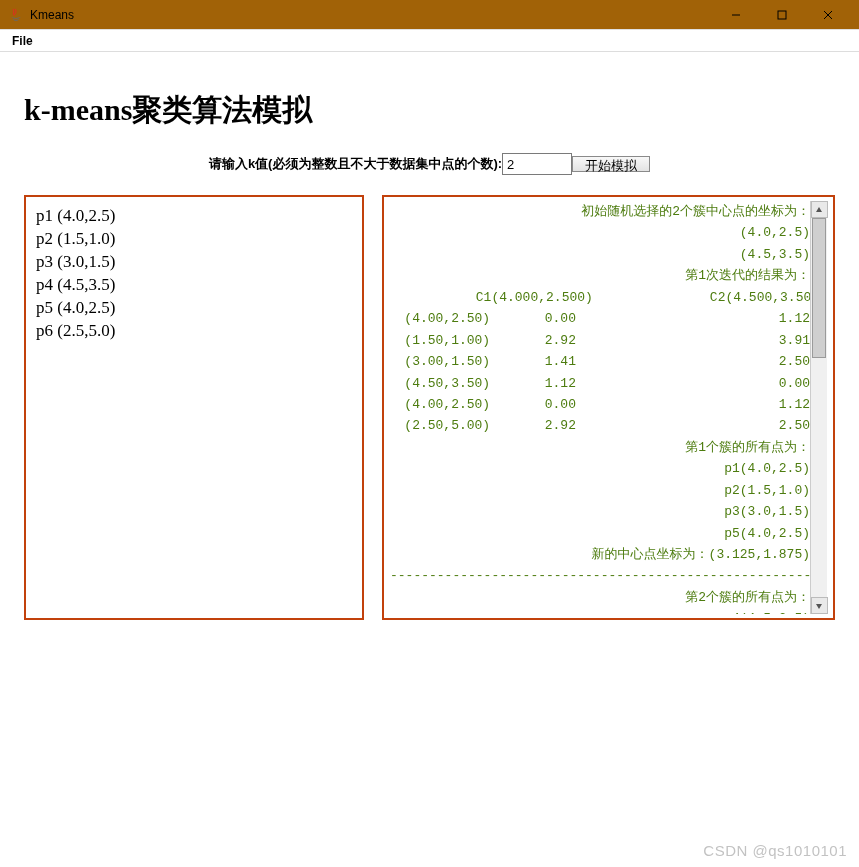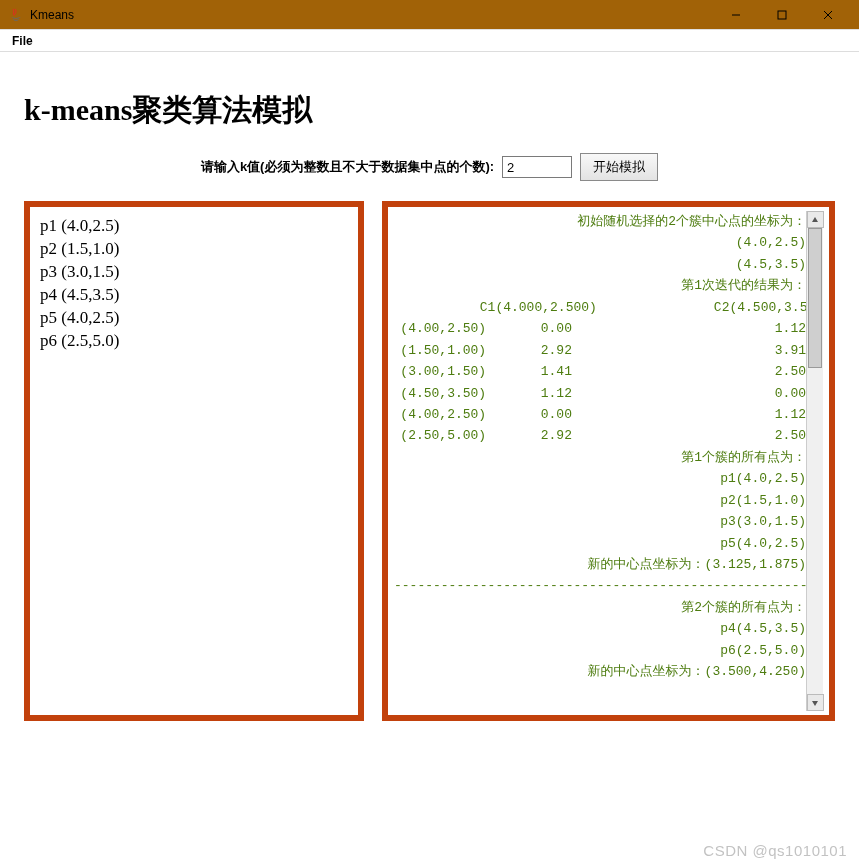--- a/index.html
+++ b/index.html
@@ -57,49 +57,48 @@
       text-align: left;
       font-size: 30px;
       font-weight: bold;
       margin: 18px 0 22px 0;
       font-family: Liberation Serif, serif;
     }
     .input-row {
       display:flex;
       align-items:center;
       justify-content:center;
-      gap: 8px;
       margin-bottom: 20px;
       font-size: 13px;
       font-weight: bold;
     }
     .input-row input[type=text] {
       width: 70px;
       height: 22px;
       border: 1px solid #7a7a7a;
       padding: 1px 4px;
       font-size: 13px;
       font-weight: normal;
     }
     .input-row button {
-      height: 28px;
+      height: 16px;
       padding: 0 12px;
       font-size: 13px;
       background: linear-gradient(#f8f8f8,#e3e3e3);
       border: 1px solid #8a8a8a;
       cursor: pointer;
     }
     .panels {
       display:flex;
       gap: 18px;
     }
     .panel {
-      border: 6px solid #c2410c;
+      border: 2px solid #c2410c;
       background:#fff;
-      height: 520px;
+      height: 425px;
       overflow: hidden;
       position: relative;
     }
     .panel-left {
       width: 340px;
       padding: 6px 10px;
     }
     .panel-left .point-line {
       font-family: "SimSun","Times New Roman",serif;
       font-size: 17px;

